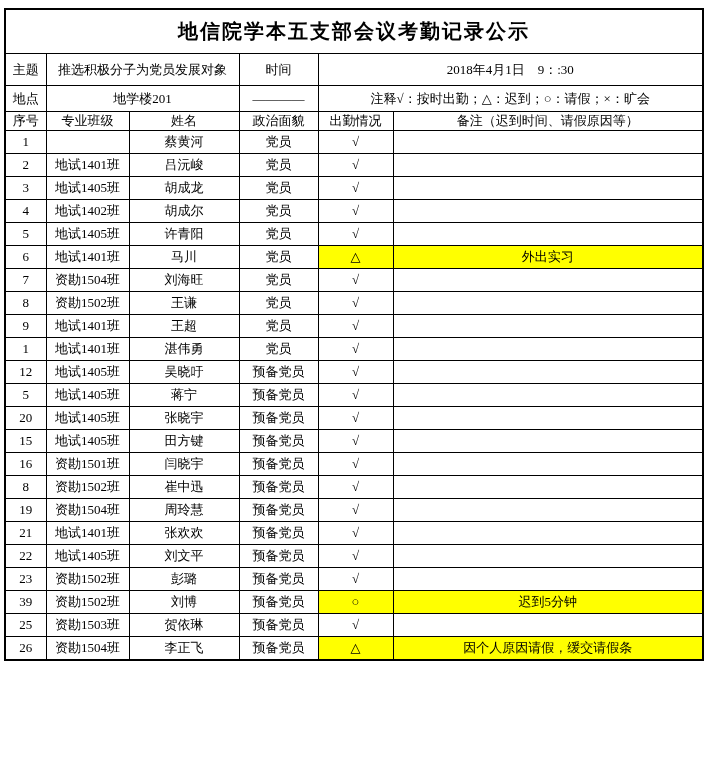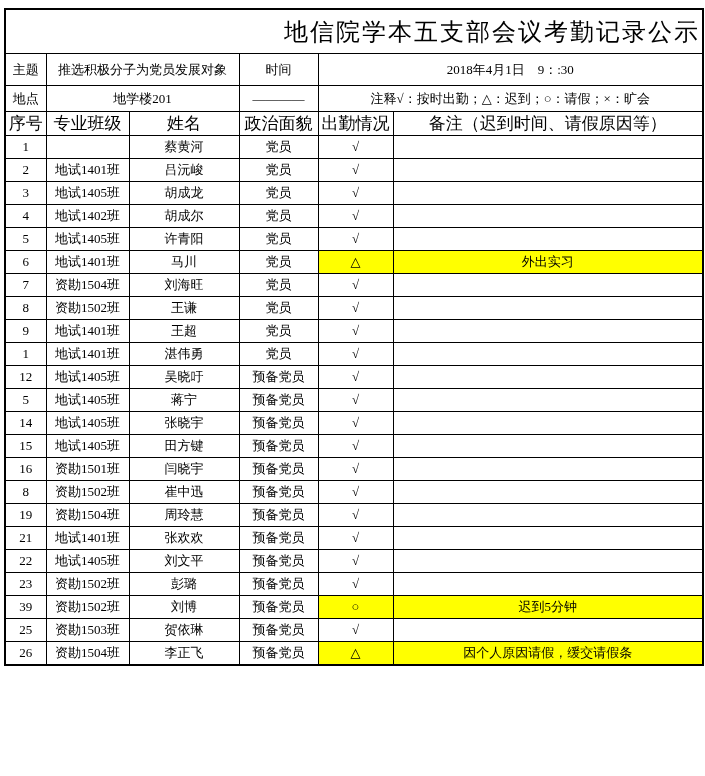--- a/index.html
+++ b/index.html
@@ -32,28 +32,27 @@
     vertical-align: middle;
     padding: 0 2px;
     font-size: 13px;
     font-weight: normal;
     color: #000000;
     overflow: hidden;
     white-space: nowrap;
   }
   tr.title-row td {
     height: 43px;
-    font-size: 24px;
-    font-weight: normal;
+    font-size: 20px;
+    font-weight: bold;
     letter-spacing: 2px;
-    text-align: right;
   }
   tr.meta-row td { height: 31px; }
   tr.loc-row td { height: 25px; }
-  tr.head-row td { height: 18px; font-size: 17px; }
+  tr.head-row td { height: 18px; font-size: 13px; }
   tr.data-row td { height: 22px; font-size: 13px; }
   .subject-value {
     font-weight: bold;
     font-size: 12px;
   }
   .dashes { letter-spacing: 0; }
   .att-mark { font-size: 12px; }
   .hl { background: #ffff00; }
   .remark-cell { font-size: 13px; }
 </style>
@@ -187,21 +186,21 @@
   </tr>
           <tr class="data-row">
     <td>5</td>
     <td>地试1405班</td>
     <td>蒋宁</td>
     <td>预备党员</td>
     <td class="att-mark">√</td>
     <td class="remark-cell"></td>
   </tr>
           <tr class="data-row">
-    <td>14</td>
+    <td>20</td>
     <td>地试1405班</td>
     <td>张晓宇</td>
     <td>预备党员</td>
     <td class="att-mark">√</td>
     <td class="remark-cell"></td>
   </tr>
           <tr class="data-row">
     <td>15</td>
     <td>地试1405班</td>
     <td>田方键</td>

